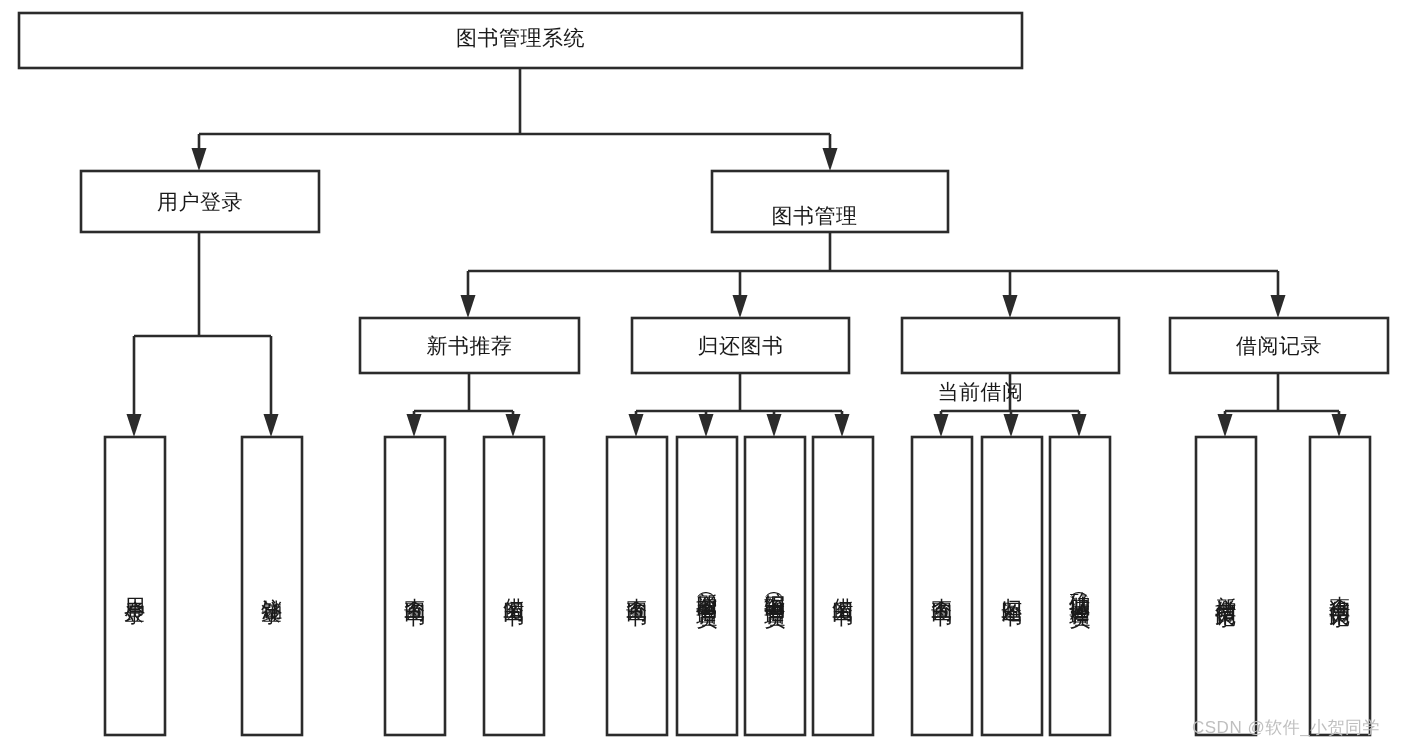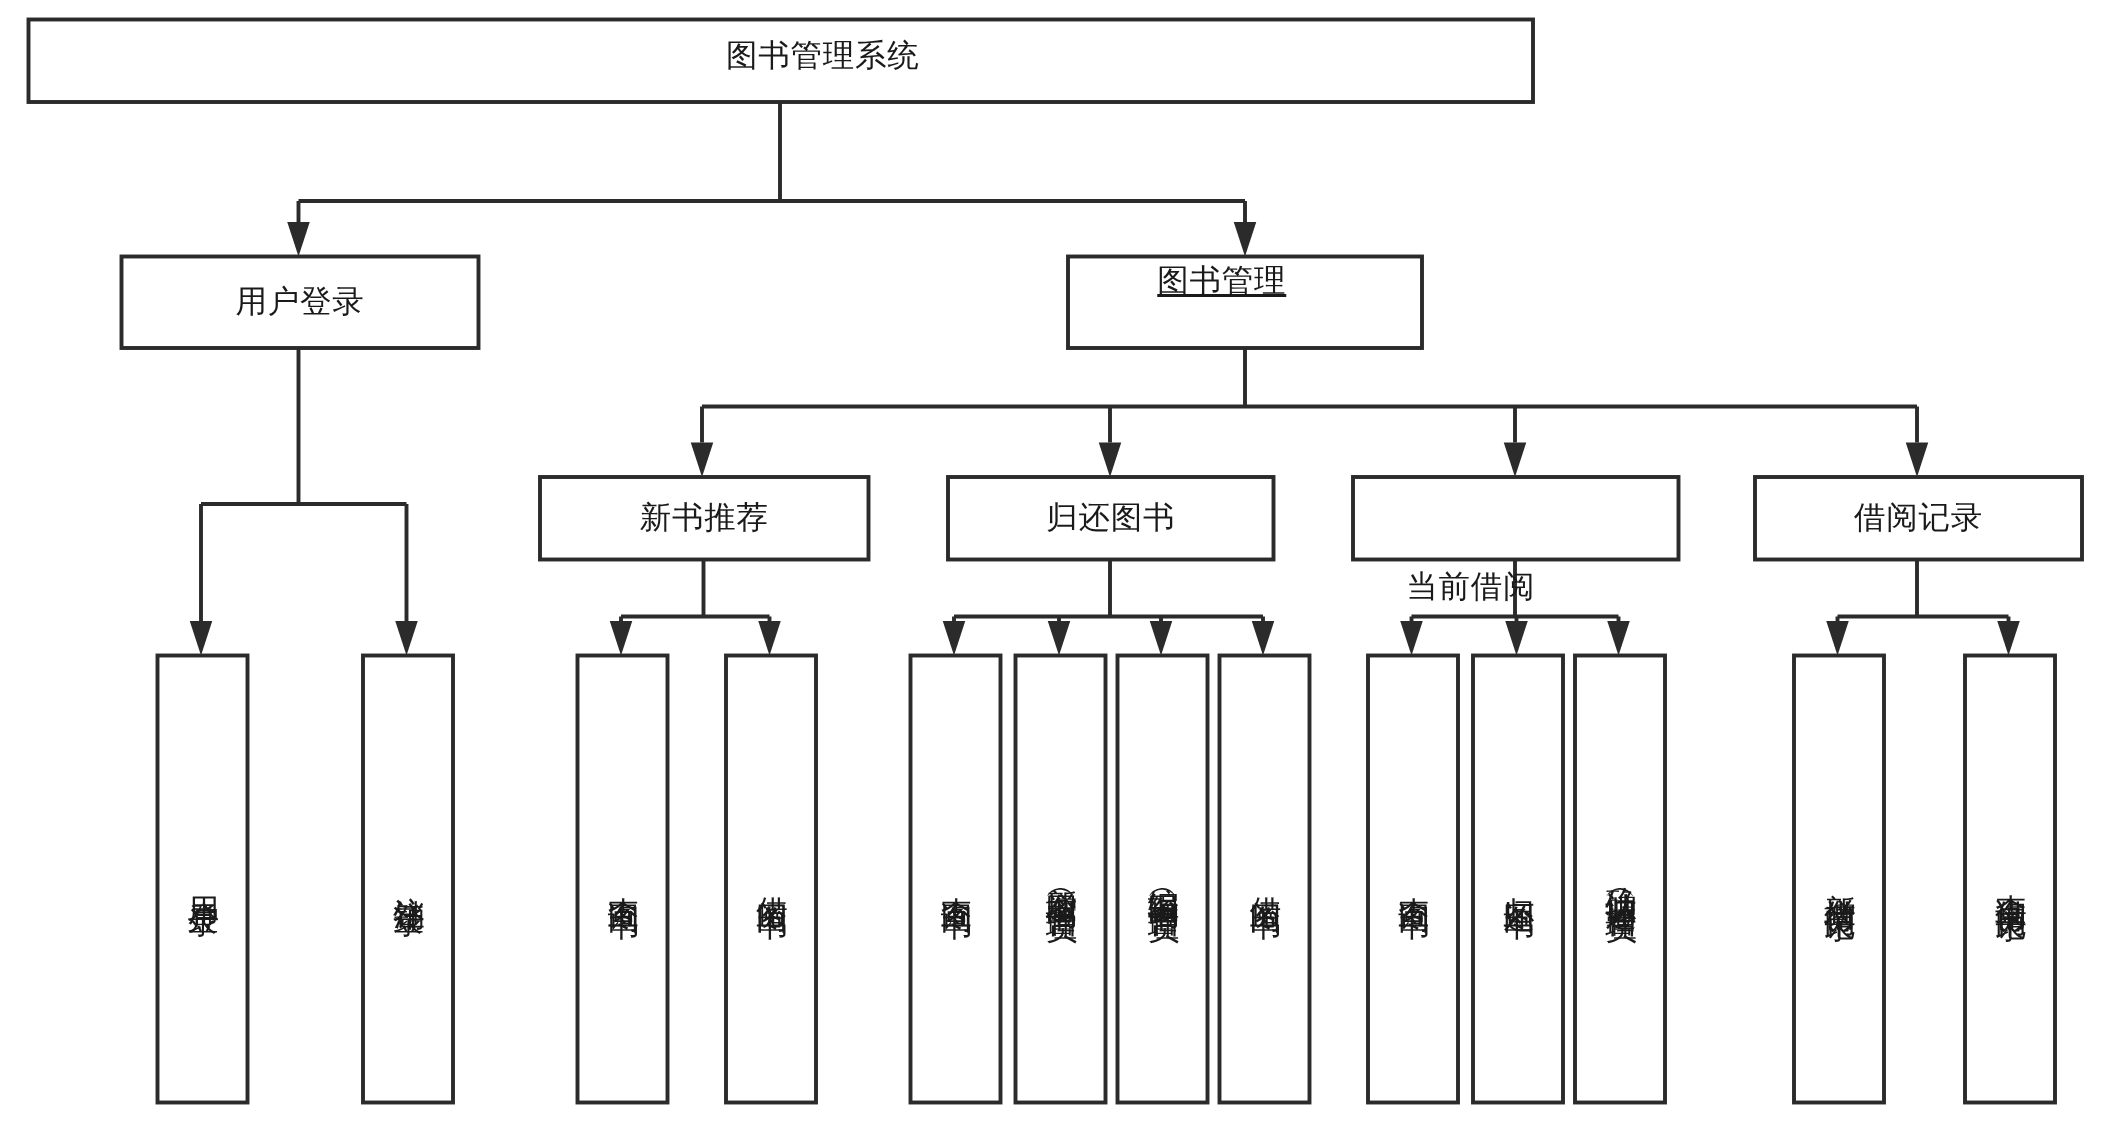--- a/index.html
+++ b/index.html
@@ -148,34 +148,35 @@
         <rect x="745" y="437" width="60" height="298" class="node-rect"></rect>
         <rect x="813" y="437" width="60" height="298" class="node-rect"></rect>
         <rect x="912" y="437" width="60" height="298" class="node-rect"></rect>
         <rect x="982" y="437" width="60" height="298" class="node-rect"></rect>
         <rect x="1050" y="437" width="60" height="298" class="node-rect"></rect>
         <rect x="1196" y="437" width="60" height="298" class="node-rect"></rect>
         <rect x="1310" y="437" width="60" height="298" class="node-rect"></rect>
       </g>
   </svg>
   <div id="label-layer">
-      <div class="node-label horizontal" style="left: 19px; top: 13px; width: 1003px; height: 49px; margin-left: 28px;">图书管理系统</div>
+      <div class="node-label horizontal" style="left: 19px; top: 13px; width: 1003px; height: 49px;">图书管理系统</div>
       <div class="node-label horizontal" style="left: 81px; top: 171px; width: 238px; height: 61px;">用户登录</div>
-      <div class="node-label horizontal" style="left: 712px; top: 157px; width: 205px; height: 61px; text-decoration: underline;">图书管理</div>
+      <div class="node-label horizontal" style="left: 712px; top: 185px; width: 205px; height: 61px;">图书管理</div>
       <div class="node-label horizontal" style="left: 360px; top: 318px; width: 219px; height: 55px;">新书推荐</div>
       <div class="node-label horizontal" style="left: 632px; top: 318px; width: 217px; height: 55px;">归还图书</div>
       <div class="node-label horizontal" style="left: 872px; top: 318px; width: 217px; height: 55px; margin-top: 46px;">当前借阅</div>
       <div class="node-label horizontal" style="left: 1170px; top: 318px; width: 218px; height: 55px; border-radius: 22px;">借阅记录</div>
       <div class="node-label vertical" style="left: 105px; top: 437px; width: 60px; height: 298px;">用户登录</div>
       <div class="node-label vertical" style="left: 242px; top: 437px; width: 60px; height: 298px;">注销登录</div>
       <div class="node-label vertical" style="left: 385px; top: 437px; width: 60px; height: 298px;">查询图书</div>
       <div class="node-label vertical" style="left: 484px; top: 437px; width: 60px; height: 298px;">借阅图书</div>
       <div class="node-label vertical" style="left: 607px; top: 437px; width: 60px; height: 298px;">查询图书</div>
       <div class="node-label vertical" style="left: 677px; top: 437px; width: 60px; height: 298px;">新增图书（管理员）</div>
       <div class="node-label vertical" style="left: 745px; top: 437px; width: 60px; height: 298px;">编辑图书（管理员）</div>
       <div class="node-label vertical" style="left: 813px; top: 437px; width: 60px; height: 298px;">借阅图书</div>
       <div class="node-label vertical" style="left: 912px; top: 437px; width: 60px; height: 298px;">查询图书</div>
       <div class="node-label vertical" style="left: 982px; top: 437px; width: 60px; height: 298px;">归还图书</div>
       <div class="node-label vertical" style="left: 1050px; top: 437px; width: 60px; height: 298px;">确认归还（管理员）</div>
       <div class="node-label vertical" style="left: 1196px; top: 437px; width: 60px; height: 298px;">新增借阅记录</div>
       <div class="node-label vertical" style="left: 1310px; top: 437px; width: 60px; height: 298px;">查询借阅记录</div>
     </div>
+  <div class="watermark" style="left: 1192px; top: 716px;">CSDN @软件_小贺同学</div>
 </div>
 
 </body></html>

